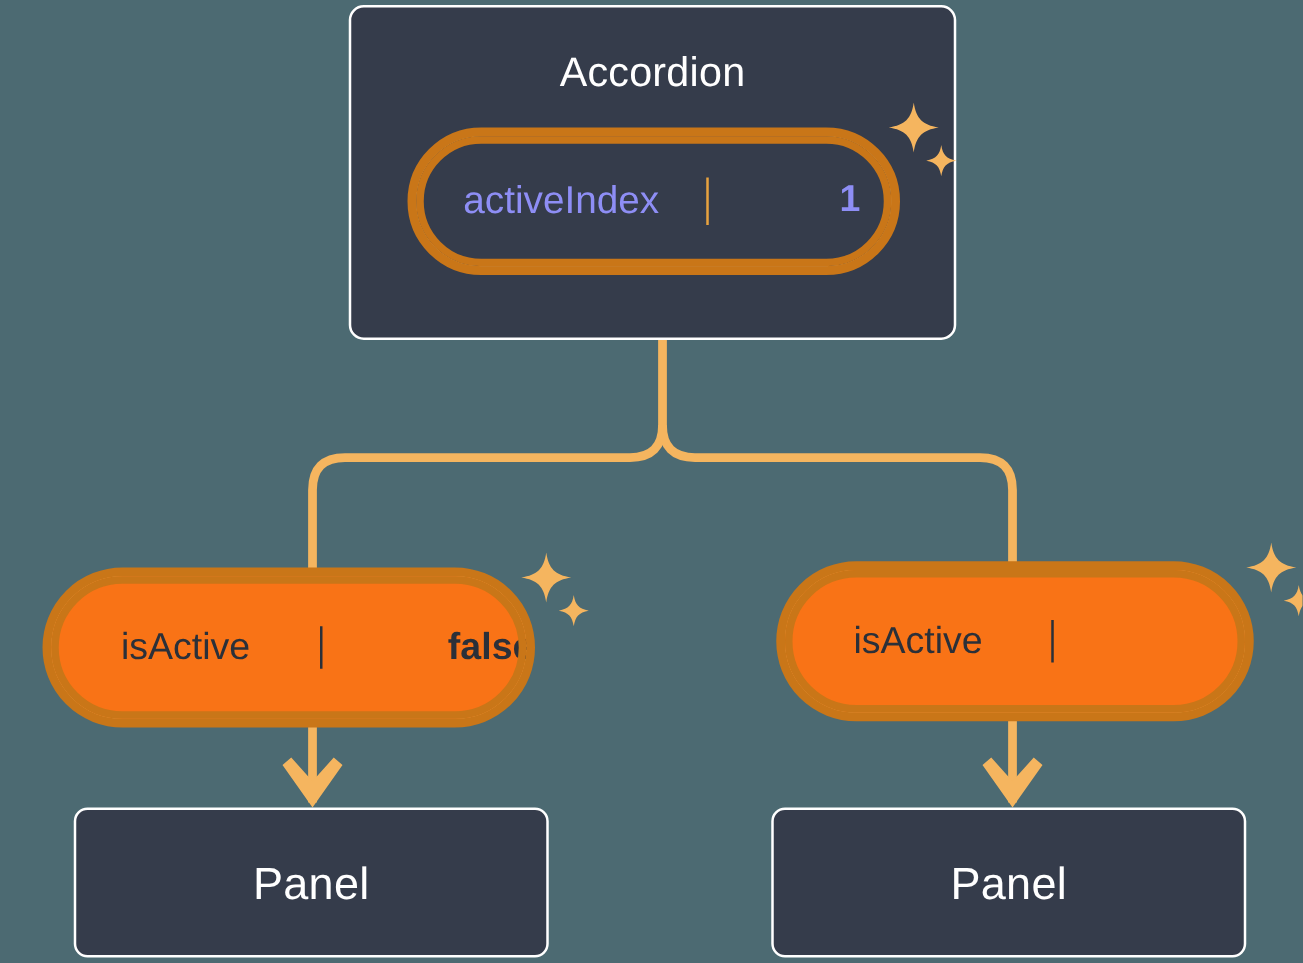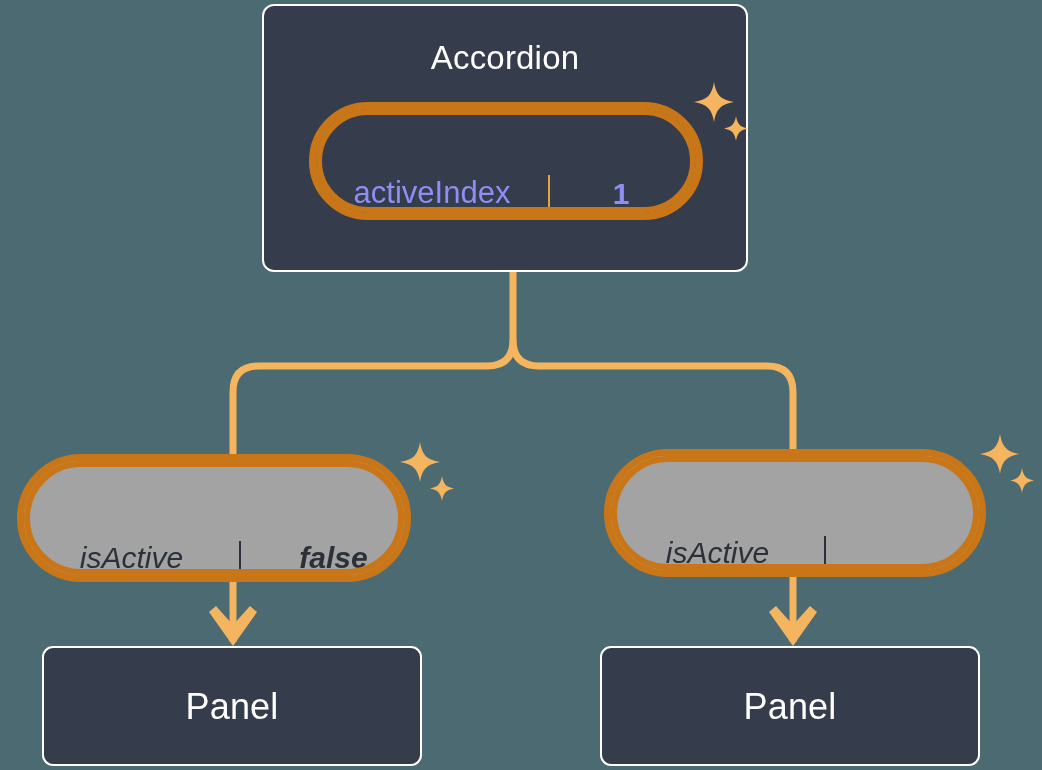--- a/index.html
+++ b/index.html
@@ -13,20 +13,21 @@
     overflow: hidden;
     font-family: "Liberation Sans", sans-serif;
     position: relative;
   }
 
   #stage {
     position: absolute;
     inset: 0;
     width: 930px;
     height: 770px;
+    margin-left: 17px;
   }
 
   
   #wires {
     position: absolute;
     left: 0;
     top: 0;
     width: 1042px;
     height: 770px;
     z-index: 1;
@@ -74,26 +75,27 @@
     top: 38px;
     font-size: 36px;
   }
 
   
   .pill {
     position: absolute;
     z-index: 3;
     box-sizing: border-box;
     display: flex;
-    align-items: flex-end;
+    align-items: center;
     border-radius: 999px;
     border: 6px solid #f5b55f;
     outline: 6px solid #c97618;
     outline-offset: -12px;
     box-shadow: 0 0 0 0 transparent;
+    gap: 42px;
   }
   
   .pill::before {
     content: "";
     position: absolute;
     left: -7px; top: -7px; right: -7px; bottom: -7px;
     border: 7px solid #c97618;
     border-radius: 999px;
     box-sizing: border-box;
     pointer-events: none;
@@ -126,23 +128,22 @@
   }
   #pill-active-index .pill-val {
     width: 142px;
     color: #8e8ef5;
     font-size: 30px;
     padding-bottom: 2px;
   }
 
   
   .pill-state {
-    background: #a3a3a3;
+    background: #f97316;
     height: 126px;
-    font-style: italic;
   }
   .pill-state .pill-key {
     color: #2b3039;
     font-size: 30px;
     border-right: 2px solid #2b3039;
   }
   .pill-state .pill-val {
     color: #2b3039;
     font-size: 30px;
   }

